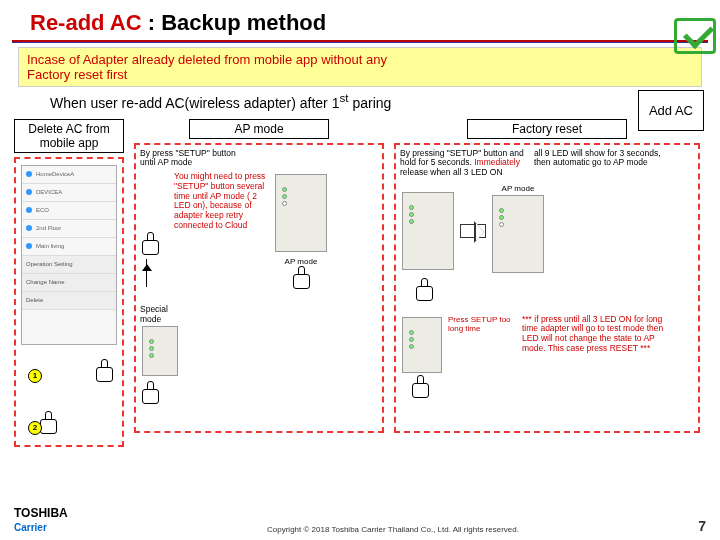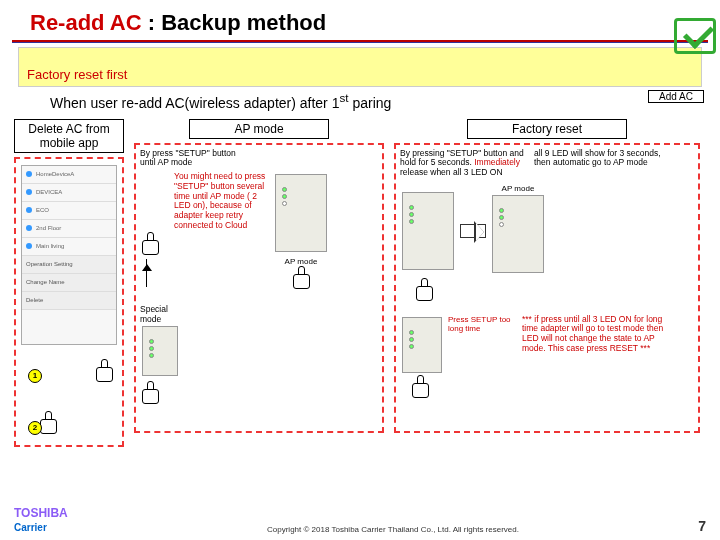--- a/index.html
+++ b/index.html
@@ -3,21 +3,21 @@
 <meta charset="utf-8">
 <style>
 *{box-sizing:border-box;margin:0;padding:0}
 body{width:720px;height:540px;background:#fff;font-family:Arial,sans-serif;position:relative;overflow:hidden;font-size:10px}
 .title{font-size:22px;font-weight:bold;padding:10px 0 4px 30px;color:#000}
 .title .red{color:#c00}
 .hr{height:3px;background:linear-gradient(#b00,#b00 50%,#339 50%,#339);margin:0 12px 4px}
 .note{background:#ffff99;margin:0 18px;padding:4px 8px;font-size:13px;color:#111;border:1px solid #ccc}
 .note .red{color:#c00}
 .when{font-size:14px;margin:4px 0 4px 50px}
-.addac{position:absolute;right:16px;top:90px;border:1px solid #000;background:#fff;padding:0 10px;font-size:10px}
+.addac{position:absolute;right:16px;top:90px;border:1px solid #000;background:#fff;padding:12px 10px;font-size:13px}
 .checkmark{position:absolute;right:4px;top:18px;width:42px;height:36px;border:3px solid #3a3;border-radius:4px}
 .checkmark:after{content:"";position:absolute;left:8px;top:4px;width:22px;height:12px;border-left:5px solid #3a3;border-bottom:5px solid #3a3;transform:rotate(-45deg)}
 .cols{display:flex;gap:2px;padding:0 14px;margin-top:8px}
 .colbox{border:1px solid #000;padding:2px 6px;font-size:12px;text-align:center;background:#fff}
 .col1{width:110px}
 .col2{width:250px;margin-left:8px}
 .col3{width:306px;margin-left:8px}
 .dashbox{border:2px dashed #e33;padding:4px;margin-top:4px;height:290px;position:relative;font-size:8.5px;line-height:1.15}
 .col1 .dashbox{height:290px}
 .phone{width:96px;height:180px;border:1px solid #aaa;background:#f7f7f7;margin:2px auto;position:relative}
@@ -36,35 +36,35 @@
 .adapter .leds{position:absolute;left:6px;top:10px;font-size:5px;color:#555}
 .adapter .led{width:5px;height:5px;background:#fff;border:1px solid #888;border-radius:50%;margin:2px 0}
 .adapter .led.on{background:#6f6}
 .bigarrow{display:inline-block;width:26px;height:14px;border:1px solid #333;background:#fff;position:relative;vertical-align:middle}
 .bigarrow:after{content:"";position:absolute;right:-10px;top:-4px;border:11px solid transparent;border-left:10px solid #333}
 .bigarrow:before{content:"";position:absolute;right:-8px;top:-2px;border:9px solid transparent;border-left:8px solid #fff;z-index:1}
 .sub{font-size:8px}
 .red{color:#c00}
 .footer{position:absolute;bottom:6px;left:14px;right:14px;font-size:8px;color:#333;display:flex;align-items:flex-end;justify-content:space-between}
 .logo{font-weight:bold;font-size:12px}
-.logo .tosh{color:#8b5cf6}
+.logo .tosh{color:#000000}
 .pagenum{font-size:14px;font-weight:bold}
 .flex{display:flex;gap:4px;align-items:flex-start}
 </style>
 </head>
 <body>
 
 <div class="title">
   <span class="red">Re-add AC</span><span> : </span><span>Backup method</span>
 </div>
 <div class="hr"></div>
 <div class="checkmark"></div>
 
 <div class="note">
-  <br>
+  <span class="red">Incase of Adapter already deleted from mobile app without any</span><br>
   <span class="red">Factory reset first</span>
 </div>
 <div class="addac">Add AC</div>
 <div class="when">
   <span>When user re-add AC(wireless adapter) after 1</span><sup>st</sup><span> paring</span>
 </div>
 
 <div class="cols">
   <div class="col1">
     <div class="colbox">Delete AC from mobile app</div>

